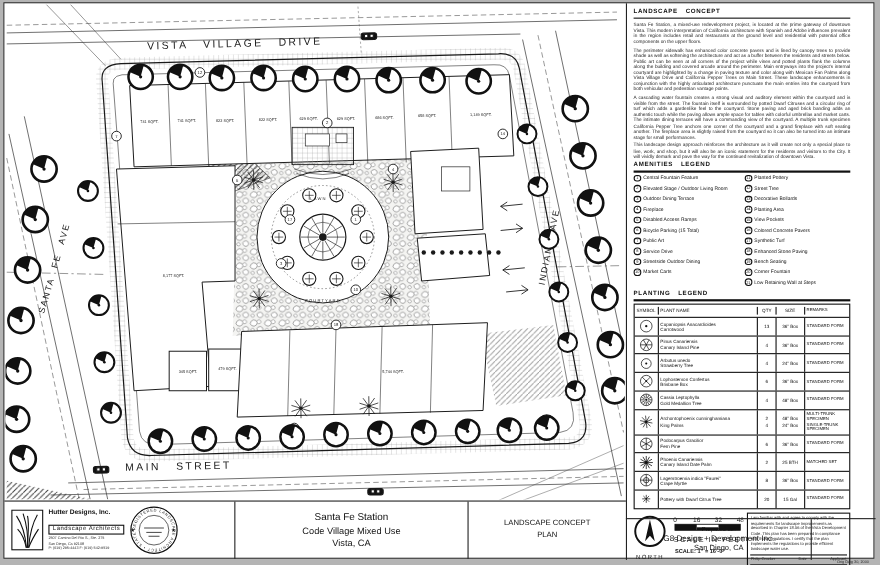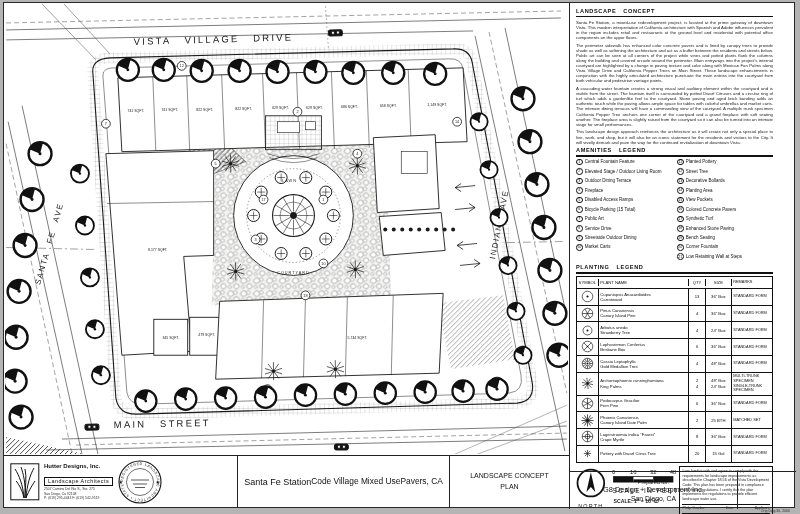--- a/index.html
+++ b/index.html
@@ -41,22 +41,22 @@
   .comp-box { width:95px; border:0.9px solid #111; padding:2.2px 2.5px 1px; font-size:3.7px; line-height:1.28; color:#222;}
   .sig-row { display:flex; justify-content:space-between; border-top:0.6px solid #111;
              margin-top:2.4px; padding-top:0.8px; font-size:3.6px; }
   
   .tb-left { position:absolute; left:0; top:452px; width:565px; height:53px;
              border-top:1.2px solid #222; display:flex; }
   .tb-firm { width:209px; display:flex; align-items:center; gap:4px; padding:4px 3px 4px 6px; }
   .firm-name { font-size:6px; font-weight:bold; }
   .firm-type { font-size:5.4px; border:0.7px solid #111; padding:0.5px 3px; margin:1px 0; display:inline-block; letter-spacing:0.5px;}
   .firm-addr { font-size:3.4px; line-height:1.3; color:#333; }
-  .tb-project { width:212px; border-left:1px solid #222; display:flex; flex-direction:row;
-                align-items:center; justify-content:center; text-align:center;margin-left:24px; }
+  .tb-project { width:212px; border-left:1px solid #222; display:flex; flex-direction:column;
+                align-items:center; justify-content:center; text-align:center; }
   .tb-project .l1 { font-size:9px; line-height:1.4;}
   .tb-project .l2, .tb-project .l3 { font-size:8.4px; line-height:1.4;}
   .tb-drawing { flex:1; border-left:1px solid #222; display:flex; flex-direction:column;
                 align-items:center; justify-content:center; text-align:center; font-size:7px; line-height:1.55; }
   .tb-right { position:absolute; left:565px; top:468px; width:227px; height:38px;
               border-top:1.2px solid #222; border-left:1px solid #222; display:flex; }
   .tb-client { width:168px; border-right:1px solid #222; display:flex; flex-direction:column;
                align-items:center; justify-content:center; text-align:center; }
   .prep  { font-size:5.3px; }
   .cl1   { font-size:7.4px; line-height:1.35;}
@@ -753,21 +753,21 @@
             <line x1="-7" y1="2" x2="7" y2="2"></line>
             <line x1="-5" y1="5.5" x2="5" y2="5.5"></line>
           </g>
         <text x="-21.5" y="2" font-size="5">★</text>
           <text x="15.5" y="2" font-size="5">★</text>
       </svg>
     </div>
     <div class="tb-project">
       <div class="l1">Santa Fe Station</div>
       <div class="l2">Code Village Mixed Use</div>
-      <div class="l3">Pavers, CA</div>
+      <div class="l3">Vista, CA</div>
     </div>
     <div class="tb-drawing">
       <div>LANDSCAPE CONCEPT</div>
       <div>PLAN</div>
     </div>
   </div>
 
   <div class="tb-right">
     <div class="tb-client">
       <div class="prep">Prepared for:</div>

